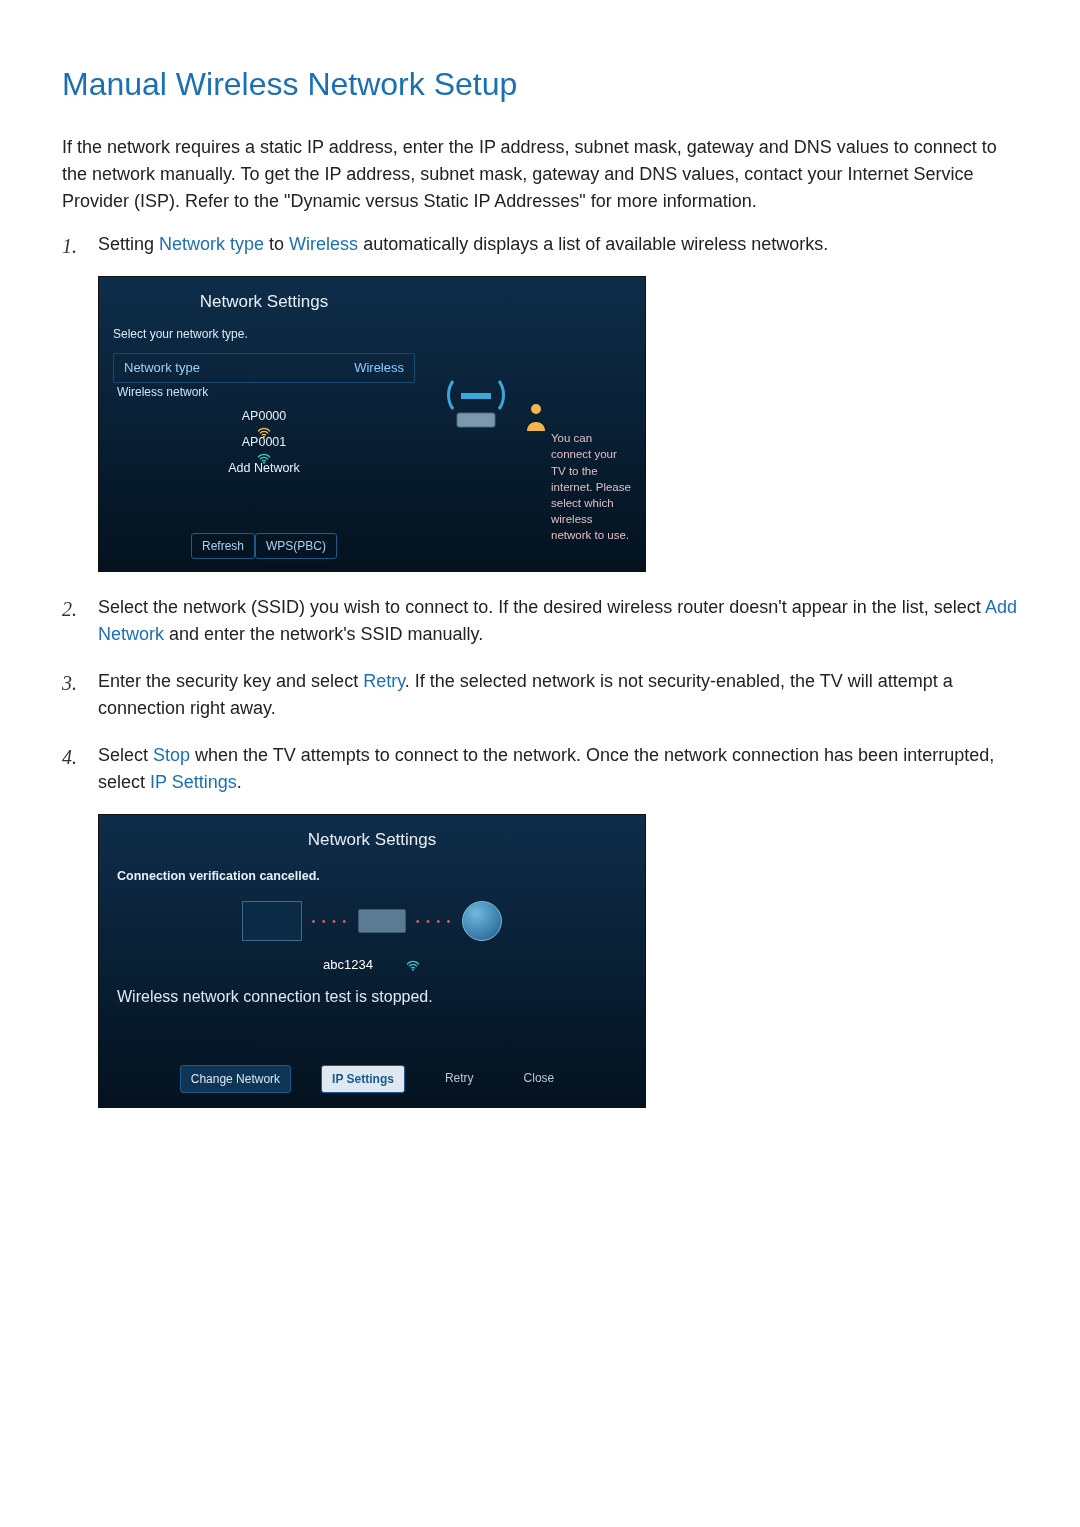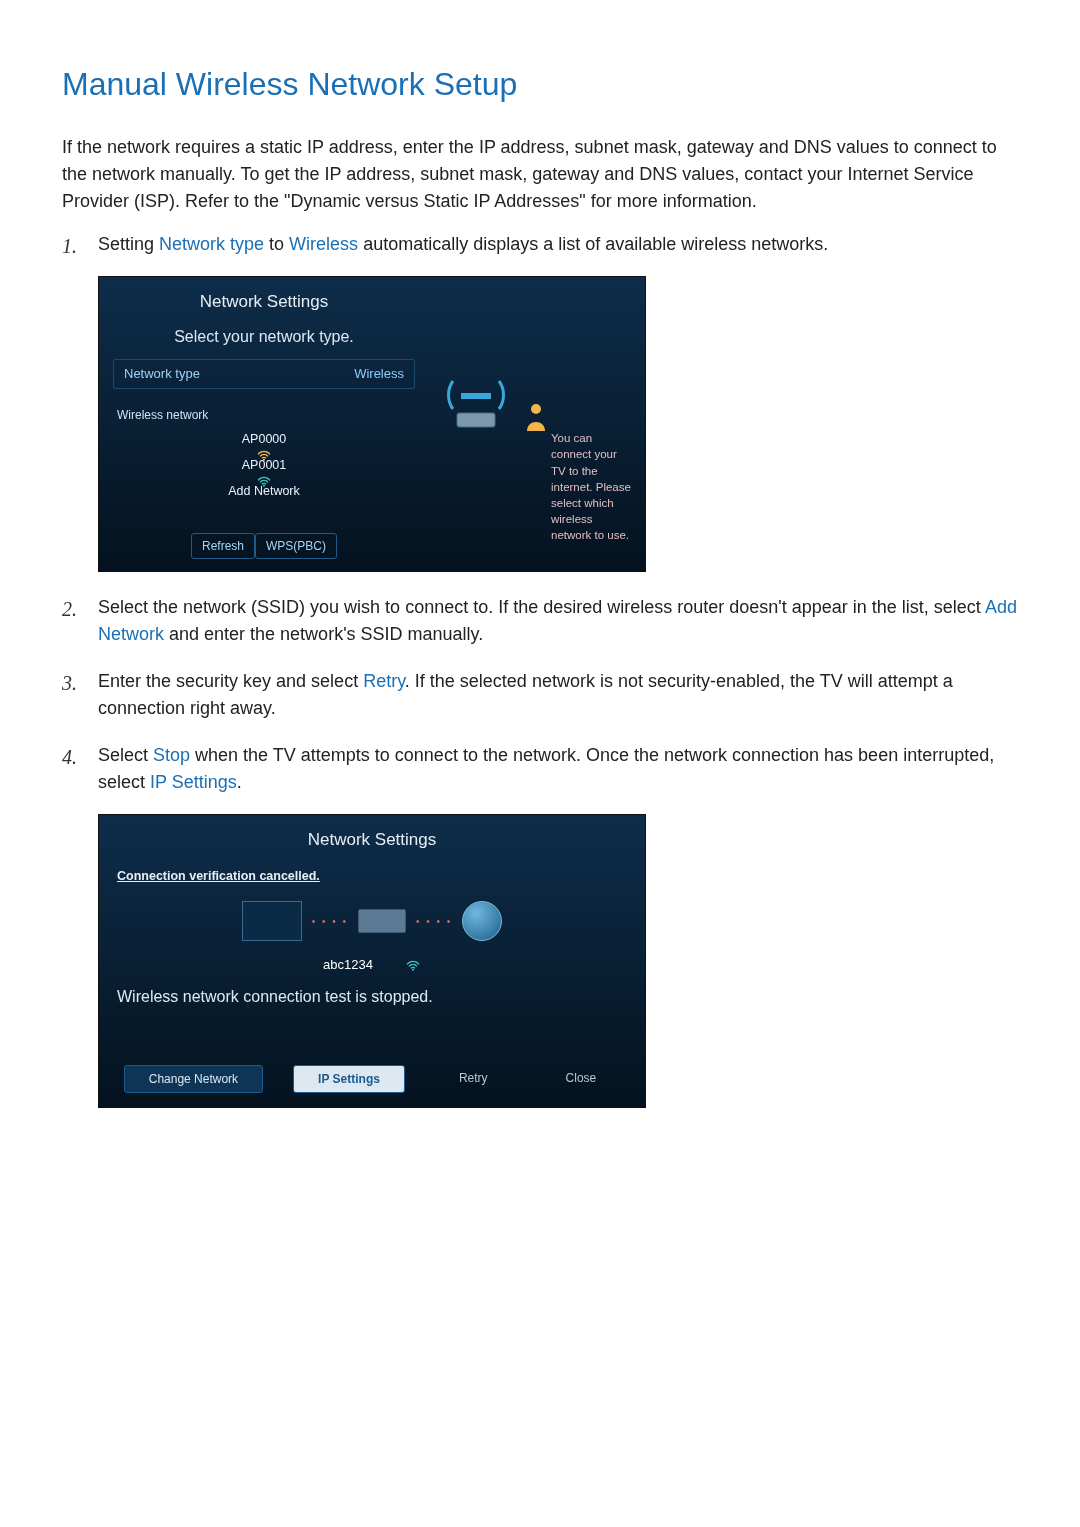--- a/index.html
+++ b/index.html
@@ -60,44 +60,43 @@
     padding: 14px 12px;
     display: flex;
   }
   .panelA-title {
     text-align: center;
     font-size: 17px;
     color: #e6edf3;
     margin-bottom: 10px;
   }
   .panelA-sub {
-    font-size: 16px;
+    font-size: 12px;
     color: #dbe9f5;
     margin-bottom: 10px;
-    text-align: center;
   }
   .row {
     display: flex;
     align-items: center;
     justify-content: space-between;
     height: 28px;
     padding: 0 4px;
   }
   .row-nettype {
     border: 1px solid #1a4a72;
     border-radius: 2px;
     padding: 0 10px;
     height: 30px;
   }
   .row-nettype span:first-child { color: #9ed0f6; }
   .row-nettype span:last-child  { color: #8ccbff; }
   .section-head {
     color: #cde4f6;
     font-size: 12px;
-    margin-top: 17px;
+    margin-top: 0;
     margin-bottom: 6px;
     padding-left: 4px;
   }
   .ssid-row {
     display: flex;
     align-items: center;
     justify-content: space-between;
     height: 26px;
     padding: 0 4px;
     font-size: 12.5px;
@@ -160,21 +159,20 @@
     text-align: center;
     font-size: 17px;
     color: #e6edf3;
     margin-bottom: 14px;
   }
   .panelB-status {
     font-size: 12.5px;
     font-weight: bold;
     color: #e8eff6;
     margin-bottom: 12px;
-    text-decoration: underline;
   }
   .panelB-diagram {
     display:flex; align-items:center; justify-content:center; gap:10px;
     margin: 4px 0 8px 0;
   }
   .tv-draw { width:60px; height:40px; background:#0a2a45; border:1px solid #3d6a91; }
   .dots { color:#d86a5a; font-size:10px; letter-spacing:2px; }
   .globe-draw { width:40px; height:40px; border-radius:50%; background: radial-gradient(circle at 35% 30%, #6fb9e0, #1c5b8a); border:1px solid #7fb8da; }
   .panelB-ssid {
     display:flex; align-items:center; justify-content:center; gap:32px;
@@ -185,21 +183,21 @@
     color: #dfe9f2;
     margin-bottom: 36px;
   }
   .panelB-buttons {
     margin-top:auto;
     display:flex; gap:30px; justify-content:center;
   }
   .btn-filled {
     border: 1px solid #1b5b8c;
     border-radius: 3px;
-    padding: 4px 24px;
+    padding: 4px 10px;
     font-size: 12px;
     background: #0f3556;
     color: #d9e8f3;
   }
   .btn-filled.active {
     background: #dde8f0;
     color: #1a5a8f;
     border-color:#1a5a8f;
     font-weight:bold;
   }

